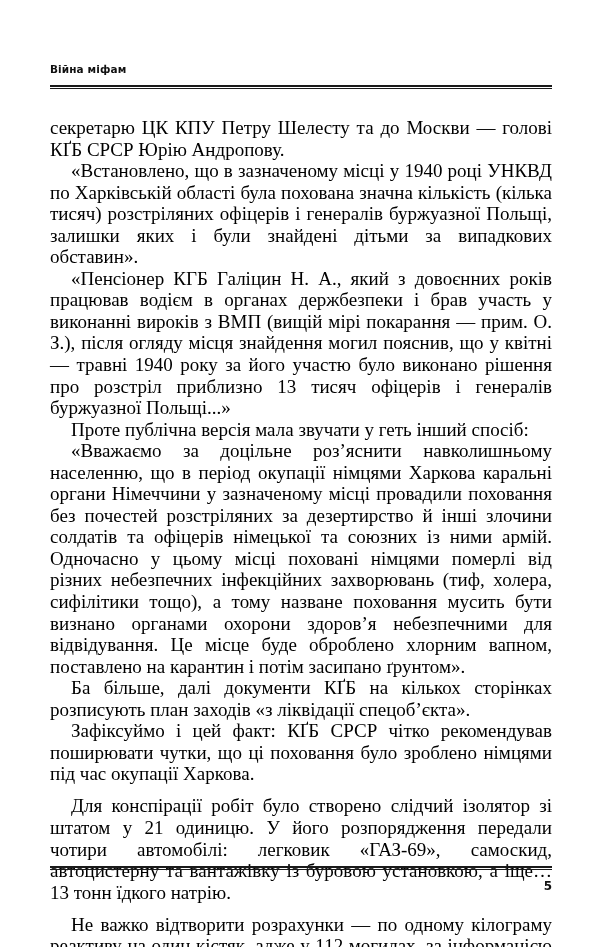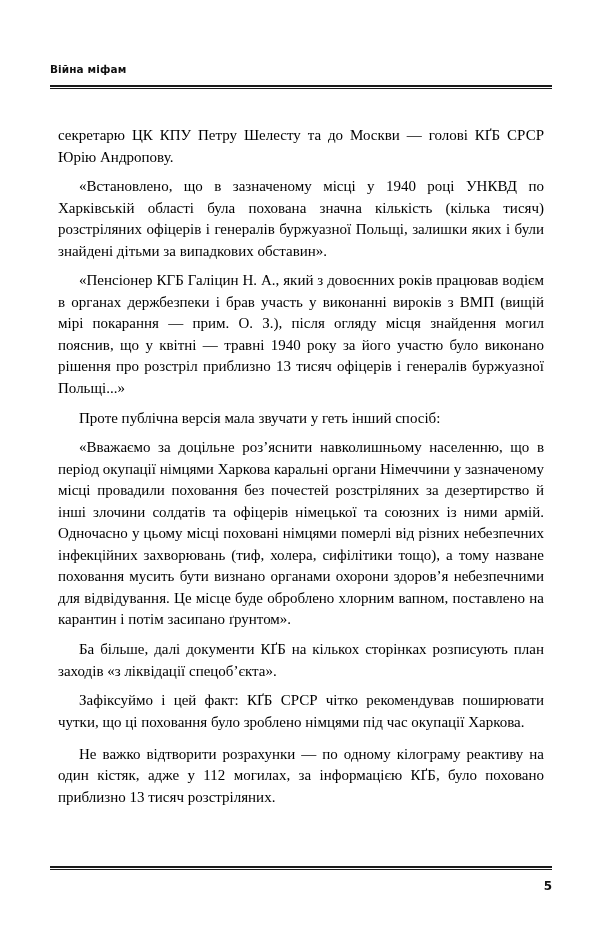--- a/index.html
+++ b/index.html
@@ -48,22 +48,22 @@
   }
 
   
   .textblock {
     position: absolute;
     left: 50px;
     top: 117px;
     width: 502px;
   }
   p {
-    margin: 8px;
-    font-size: 15px;
+    margin: 0;
+    font-size: 19px;
     line-height: 21.55px;
     text-align: justify;
     text-indent: 21px;
     hyphens: manual;
     word-spacing: 0px;
   }
   p.noindent { text-indent: 0; }
   p.italic {
   }
   p.gap-before { margin-top: 10.5px; }
@@ -99,20 +99,21 @@
   </div>
 
   <div class="textblock">
     <p class="noindent">секретарю ЦК КПУ Петру Шелесту та до Москви — голові КҐБ СРСР Юрію Андропову.</p>
     <p class="italic">«Встановлено, що в зазначеному місці у 1940 році УНКВД по Харківській області була похована значна кількість (кілька тисяч) розстріляних офіцерів і генералів буржуазної Польщі, залишки яких і були знайдені дітьми за випадкових обставин».</p>
     <p class="italic">«Пенсіонер КГБ Галіцин Н. А., який з довоєнних років працював водієм в органах держбезпеки і брав участь у виконанні вироків з ВМП (вищій мірі покарання — прим. О. З.), після огляду місця знайдення могил пояснив, що у квітні — травні 1940 року за його участю було виконано рішення про розстріл приблизно 13 тисяч офіцерів і генералів буржуазної Польщі...»</p>
     <p>Проте публічна версія мала звучати у геть інший спосіб:</p>
     <p class="italic">«Вважаємо за доцільне роз’яснити навколишньому населенню, що в період окупації німцями Харкова каральні органи Німеччини у зазначеному місці провадили поховання без почестей розстріляних за дезертирство й інші злочини солдатів та офіцерів німецької та союзних із ними армій. Одночасно у цьому місці поховані німцями померлі від різних небезпечних інфекційних захворювань (тиф, холера, сифілітики тощо), а тому назване поховання мусить бути визнано органами охорони здоров’я небезпечними для відвідування. Це місце буде оброблено хлорним вапном, поставлено на карантин і потім засипано ґрунтом».</p>
     <p>Ба більше, далі документи КҐБ на кількох сторінках розписують план заходів «з ліквідації спецоб’єкта».</p>
     <p>Зафіксуймо і цей факт: КҐБ СРСР чітко рекомендував поширювати чутки, що ці поховання було зроблено німцями під час окупації Харкова.</p>
+    <p class="gap-before">Для конспірації робіт було створено слідчий ізолятор зі штатом у 21 одиницю. У його розпорядження передали чотири автомобілі: легковик «ГАЗ-69», самоскид, автоцистерну та вантажівку із буровою установкою, а іще… 13 тонн їдкого натрію.</p>
     <p class="gap-before">Не важко відтворити розрахунки — по одному кілограму реактиву на один кістяк, адже у 112 могилах, за інформацією КҐБ, було поховано приблизно 13 тисяч розстріляних.</p>
 
   </div>
 
   <div class="footer">
     <div class="rule-double"></div>
     <div class="folio">5</div>
   </div>
 
 </div>

